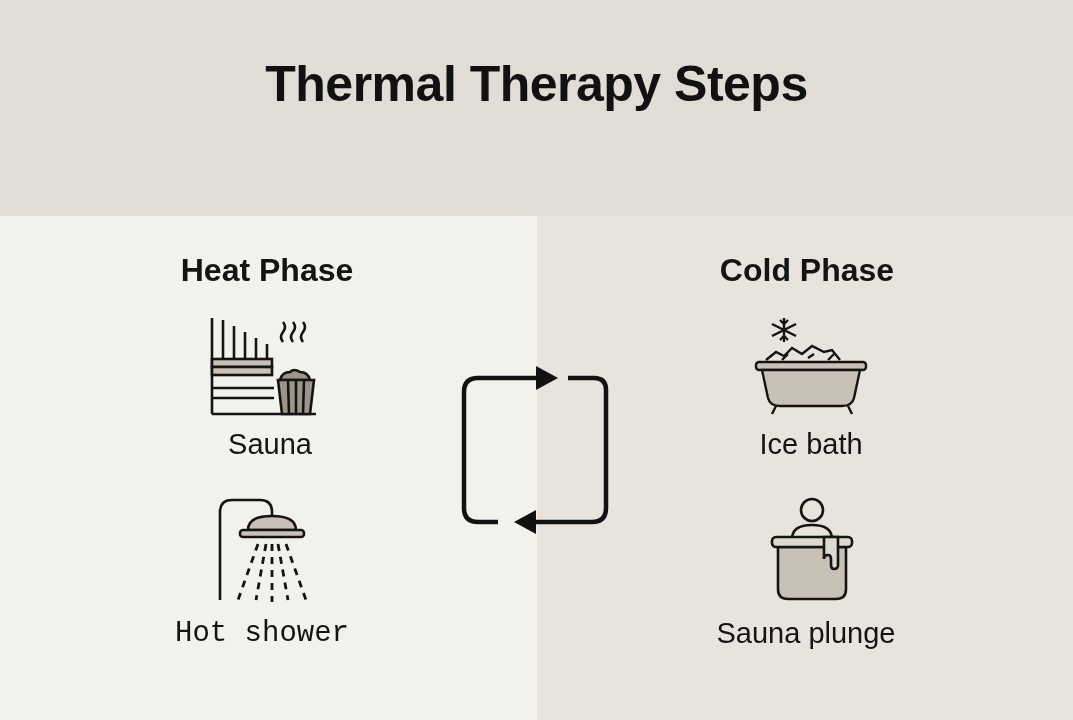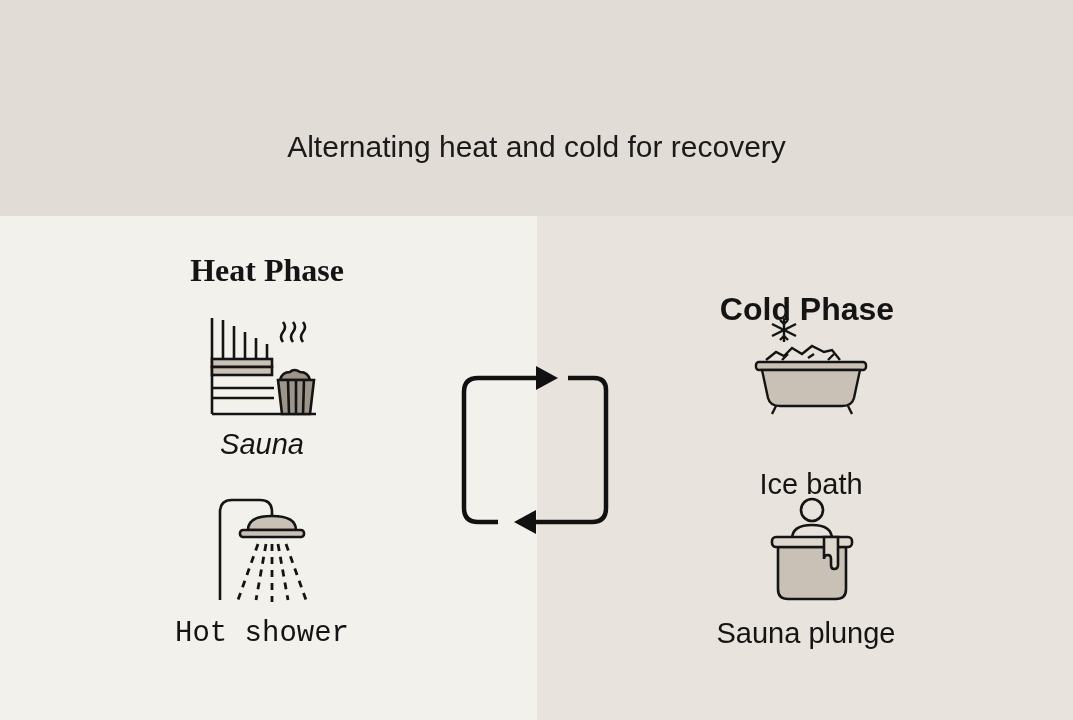--- a/index.html
+++ b/index.html
@@ -32,27 +32,27 @@
   .item-label {
     position:absolute; font-size:29px; text-align:center; width:260px;
   }
   .icon { position:absolute; }
   svg { display:block; }
 </style>
 </head>
 <body>
 
 <div class="header">
-  <div class="subtitle">Alternating heat and cold for recovery</div>
+  <div class="title">Thermal Therapy Steps</div>
 </div>
 
 <div class="panel-left"></div>
 <div class="panel-right"></div>
 
-<div class="phase-title" style="left:117px; top:252px;font-family:Liberation Serif, serif;">Heat Phase</div>
+<div class="phase-title" style="left:117px; top:252px;">Heat Phase</div>
 
 <div class="icon" style="left:208px; top:314px;">
   <svg width="110" height="104" viewBox="0 0 110 104" fill="none" stroke="#141414" stroke-width="2.6">
     <line x1="4" y1="4" x2="4" y2="100"></line>
     <line x1="15" y1="6" x2="15" y2="60"></line>
     <line x1="26" y1="12" x2="26" y2="60"></line>
     <line x1="37" y1="18" x2="37" y2="60"></line>
     <line x1="48" y1="24" x2="48" y2="60"></line>
     <line x1="59" y1="30" x2="59" y2="60"></line>
     <rect x="4" y="45" width="60" height="8" fill="#c9c1b6"></rect>
@@ -63,21 +63,21 @@
     <path d="M75 28 q-4 -5 0 -10 q4 -5 0 -10"></path>
     <path d="M85 28 q-4 -5 0 -10 q4 -5 0 -10"></path>
     <path d="M95 28 q-4 -5 0 -10 q4 -5 0 -10"></path>
     <path d="M72 66 q2 -8 10 -8 q4 -4 10 0 q8 0 10 8 z" fill="#9e958a"></path>
     <path d="M70 66 h36 l-4 34 h-28 z" fill="#9e958a"></path>
     <line x1="80" y1="66" x2="81" y2="100"></line>
     <line x1="88" y1="66" x2="88" y2="100"></line>
     <line x1="96" y1="66" x2="95" y2="100"></line>
   </svg>
 </div>
-<div class="item-label" style="left:132px; top:428px;font-style:italic;">Sauna</div>
+<div class="item-label" style="left:140px; top:428px;">Sauna</div>
 
 <div class="icon" style="left:214px; top:496px;">
   <svg width="100" height="108" viewBox="0 0 100 108" fill="none" stroke="#141414" stroke-width="2.6">
     <path d="M6 104 V16 q0 -12 12 -12 h28 q12 0 12 12 v8"></path>
     <path d="M34 34 q0 -14 24 -14 q24 0 24 14 z" fill="#c9c1b6"></path>
     <rect x="26" y="34" width="64" height="7" rx="3" fill="#c9c1b6"></rect>
     <g stroke-dasharray="7 6" stroke-width="2.8">
       <line x1="44" y1="48" x2="24" y2="104"></line>
       <line x1="52" y1="48" x2="42" y2="104"></line>
       <line x1="58" y1="48" x2="58" y2="106"></line>
@@ -91,38 +91,38 @@
 <div class="icon" style="left:458px; top:362px;">
   <svg width="156" height="176" viewBox="0 0 156 176" fill="none" stroke="#111" stroke-width="4.5">
     <path d="M82 16 H20 q-14 0 -14 14 V146 q0 14 14 14 H40"></path>
     <path d="M110 16 H128 q14 0 14 14 V146 q0 14 14 14" style="display:none"></path>
     <path d="M110 16 H136 q12 0 12 12 V146 q0 14 -14 14 H74"></path>
     <path d="M78 4 L100 16 L78 28 z" fill="#111" stroke="none"></path>
     <path d="M78 148 L56 160 L78 172 z" fill="#111" stroke="none"></path>
   </svg>
 </div>
 
-<div class="phase-title" style="left:657px; top:252px;margin-top:39px;">Cold Phase</div>
+<div class="phase-title" style="left:657px; top:252px;">Cold Phase</div>
 
 <div class="icon" style="left:752px; top:314px;">
   <svg width="118" height="104" viewBox="0 0 118 104" fill="none" stroke="#141414" stroke-width="2.4">
     <g>
       <line x1="32" y1="4" x2="32" y2="28"></line>
       <line x1="20" y1="10" x2="44" y2="22"></line>
       <line x1="20" y1="22" x2="44" y2="10"></line>
       <path d="M28 6 l4 4 l4 -4 M28 26 l4 -4 l4 4"></path>
     </g>
     <path d="M14 46 l10 -8 l8 4 l8 -8 l10 6 l10 -8 l12 6 l8 -2 l8 10"></path>
     <path d="M30 46 l6 -6 M56 44 l6 -4 M76 46 l6 -6"></path>
     <rect x="4" y="48" width="110" height="8" rx="3" fill="#c9c1b6"></rect>
     <path d="M10 56 h98 l-6 28 q-2 8 -12 8 h-62 q-10 0 -12 -8 z" fill="#c9c1b6"></path>
     <path d="M24 92 l-4 8 M96 92 l4 8"></path>
   </svg>
 </div>
-<div class="item-label" style="left:681px; top:428px;margin-top:40px;">Ice bath</div>
+<div class="item-label" style="left:681px; top:428px;">Ice bath</div>
 
 <div class="icon" style="left:770px; top:497px;">
   <svg width="84" height="104" viewBox="0 0 84 104" fill="none" stroke="#141414" stroke-width="2.6">
     <circle cx="42" cy="13" r="11"></circle>
     <path d="M22 42 q0 -14 20 -14 q20 0 20 14"></path>
     <path d="M8 50 h68 v42 q0 10 -10 10 h-48 q-10 0 -10 -10 z" fill="#c9c1b6"></path>
     <rect x="2" y="40" width="80" height="10" rx="4" fill="#ded8cf"></rect>
     <path d="M54 40 h14 v28 q0 4 -4 4 q-3 0 -3 -4 v-6 q0 -4 -3 -4 q-4 0 -4 4 z" fill="#ded8cf"></path>
   </svg>
 </div>

